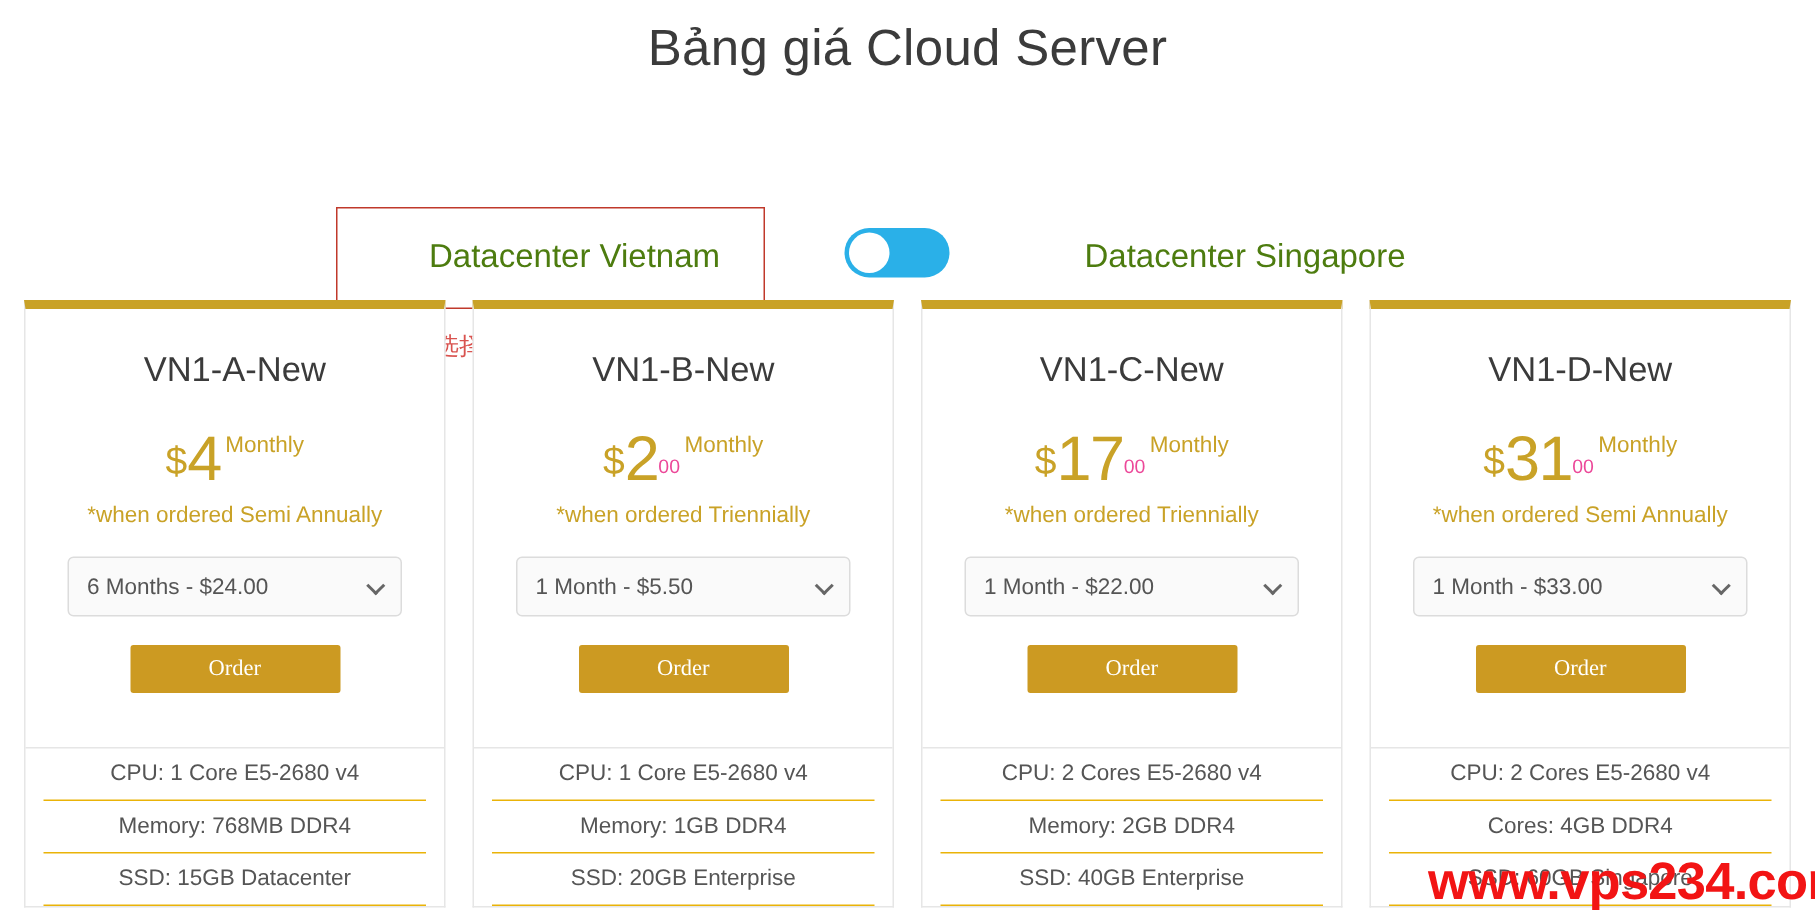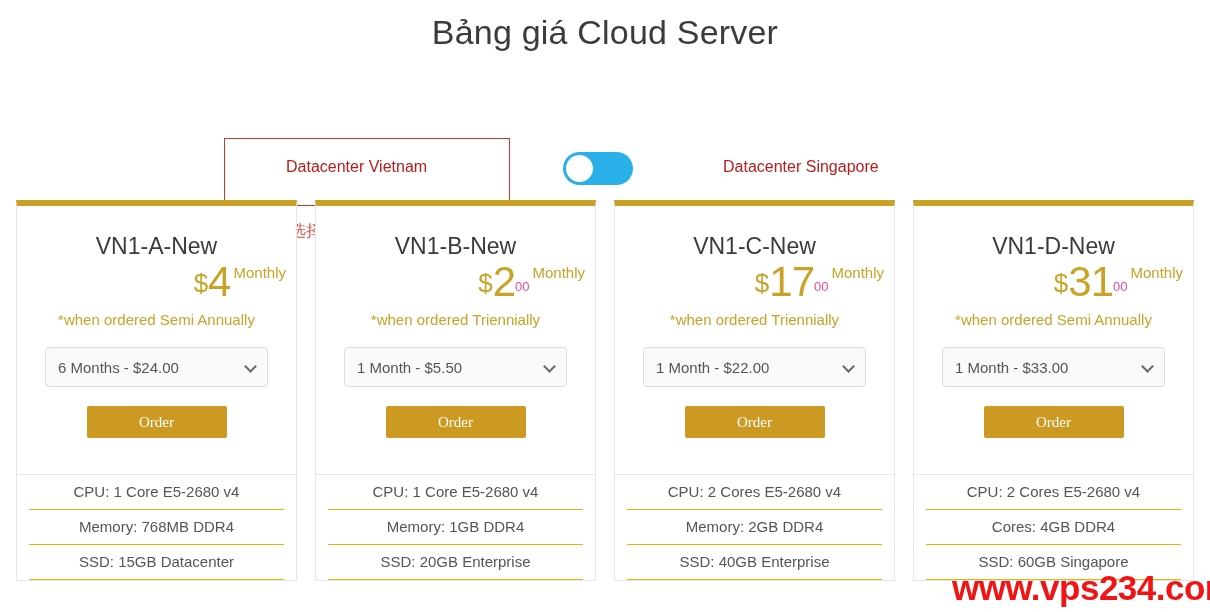--- a/index.html
+++ b/index.html
@@ -28,22 +28,22 @@
     letter-spacing: 0.2px;
   }
 
   
   .switcher {
     position: relative;
     height: 108px;
   }
   .dc-label {
     position: absolute;
-    font-size: 16px;
-    color: #b91c1c;
+    font-size: 22px;
+    color: #4d7c0f;
     white-space: nowrap;
   }
   .dc-left {
     left: 286px;
     top: 104px;
   }
   .dc-right {
     left: 723px;
     top: 104px;
   }
@@ -112,21 +112,22 @@
   }
   .plan-name {
     font-size: 23px;
     font-weight: 400;
     color: #3b3b3b;
     margin: 7px 0 0 0;
     line-height: 30px;
   }
 
   .price-wrap {
-    text-align: right;
+    margin-top: 24px;
+    text-align: center;
     position: relative;
     height: 58px;
   }
   .price-line {
     display: inline-block;
     position: relative;
     white-space: nowrap;
   }
   .currency {
     font-size: 26px;

